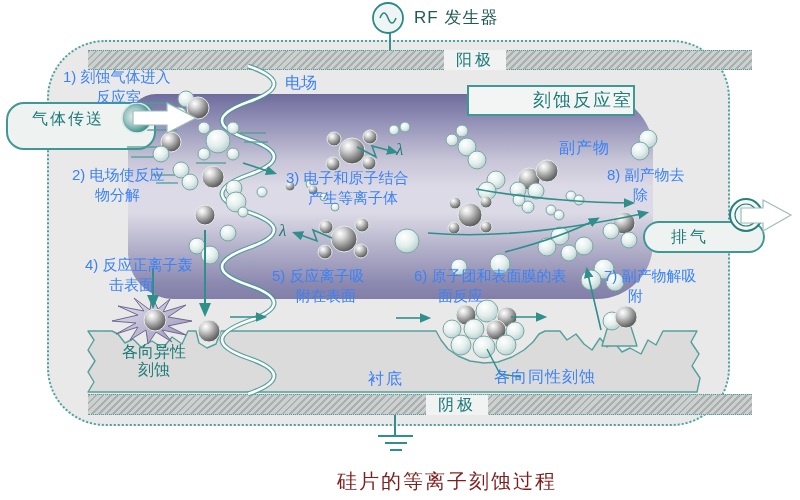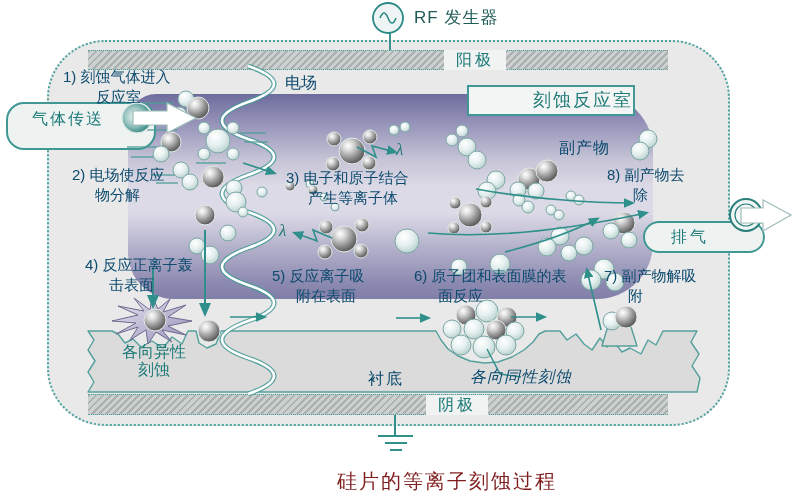--- a/index.html
+++ b/index.html
@@ -5,39 +5,39 @@
   html,body{margin:0;padding:0;background:#fff;}
   .stage{position:relative;width:800px;height:500px;overflow:hidden;
          font-family:"Liberation Sans","DejaVu Sans",sans-serif;background:#fff;}
   .chamber{position:absolute;left:47px;top:40px;width:683px;height:386px;
            background:#e9e9e9;border:2px dotted #4ba29e;border-radius:58px;
            box-sizing:border-box;z-index:1;}
   .plasma{position:absolute;left:128px;top:94px;width:525px;height:205px;
           border-radius:28px 56px 56px 46px;z-index:2;
           background:linear-gradient(180deg,#6e6c9c 0%,#8f8db5 12%,#c6c4d6 32%,
                      #dcdae6 45%,#dcdae6 58%,#b3b1ca 75%,#8d8ab1 92%,#817fa8 100%);}
-  .bar{position:absolute;left:88px;width:580px;z-index:3;box-sizing:border-box;
+  .bar{position:absolute;left:88px;width:664px;z-index:3;box-sizing:border-box;
        background:repeating-linear-gradient(135deg,#aab0af 0 2px,#ccd0cf 2px 5px);
        border-top:1px dotted #4ba29e;border-bottom:1px dotted #4ba29e;}
   .bar.anode{top:50px;height:20px;}
   .bar.cathode{top:394px;height:21px;}
   .bar-label{position:absolute;top:50%;transform:translateY(-50%);
              background:#f1f3f2;color:#1e7b78;font-size:16px;line-height:18px;
              padding:1px 12px;letter-spacing:3px;}
   .pill{position:absolute;background:#eef3f2;border:2px solid #3f9894;
         border-radius:18px;z-index:3;box-sizing:border-box;color:#1e7b78;}
   .pill-gas{left:6px;top:102px;width:150px;height:48px;font-size:16px;
             line-height:30px;padding-left:24px;letter-spacing:2px;}
   .pill-exhaust{left:643px;top:198px;width:122px;height:32px;font-size:16px;
             line-height:28px;padding-left:26px;letter-spacing:3px;margin-top:23px;}
   .chamber-box{position:absolute;left:467px;top:85px;width:168px;height:31px;
         background:#f3f5f4;border:2px solid #3f9894;z-index:3;box-sizing:border-box;
         color:#1e7b78;font-size:18px;line-height:27px;text-align:right;letter-spacing:2px;}
   svg.gfx{position:absolute;left:0;top:0;z-index:4;}
-  .lbl{position:absolute;color:#0c4a6e;font-size:15px;line-height:1.2;
+  .lbl{position:absolute;color:#3b82f6;font-size:15px;line-height:1.2;
        white-space:nowrap;z-index:6;}
   .lbl.big{font-size:16px;}
   .rf-lbl{position:absolute;left:414px;top:6px;color:#1f5a57;font-size:17px;
           letter-spacing:1px;z-index:6;white-space:nowrap;}
   .lambda{position:absolute;color:#1e7b78;font-size:17px;z-index:6;
           font-family:"Liberation Serif","DejaVu Serif",serif;font-style:italic;}
   .caption{position:absolute;left:0;top:468px;width:800px;text-align:center;
            color:#7f1d1d;font-size:20px;letter-spacing:2px;z-index:6;padding-left:47px;}
   .aniso{position:absolute;left:104px;top:343px;width:100px;text-align:center;z-index:6;
          color:#1e7b78;font-size:16px;line-height:1.15;}
@@ -298,16 +298,16 @@
   <div class="lbl" style="left:633px;top:186px;">除</div>
 
   <div class="lambda" style="left:396px;top:140px;">λ</div>
   <div class="lambda" style="left:279px;top:221px;">λ</div>
 
   <div class="aniso">
     <div>各向异性</div>
     <div>刻蚀</div>
   </div>
   <div class="lbl big" style="left:368px;top:369px;letter-spacing:2px;">衬底</div>
-  <div class="lbl big" style="left:470px;top:367px;letter-spacing:1px;font-style:italic;">各向同性刻蚀</div>
+  <div class="lbl big" style="left:494px;top:367px;letter-spacing:1px;">各向同性刻蚀</div>
 
   <div class="caption">硅片的等离子刻蚀过程</div>
 </div>
 
 </body></html>

